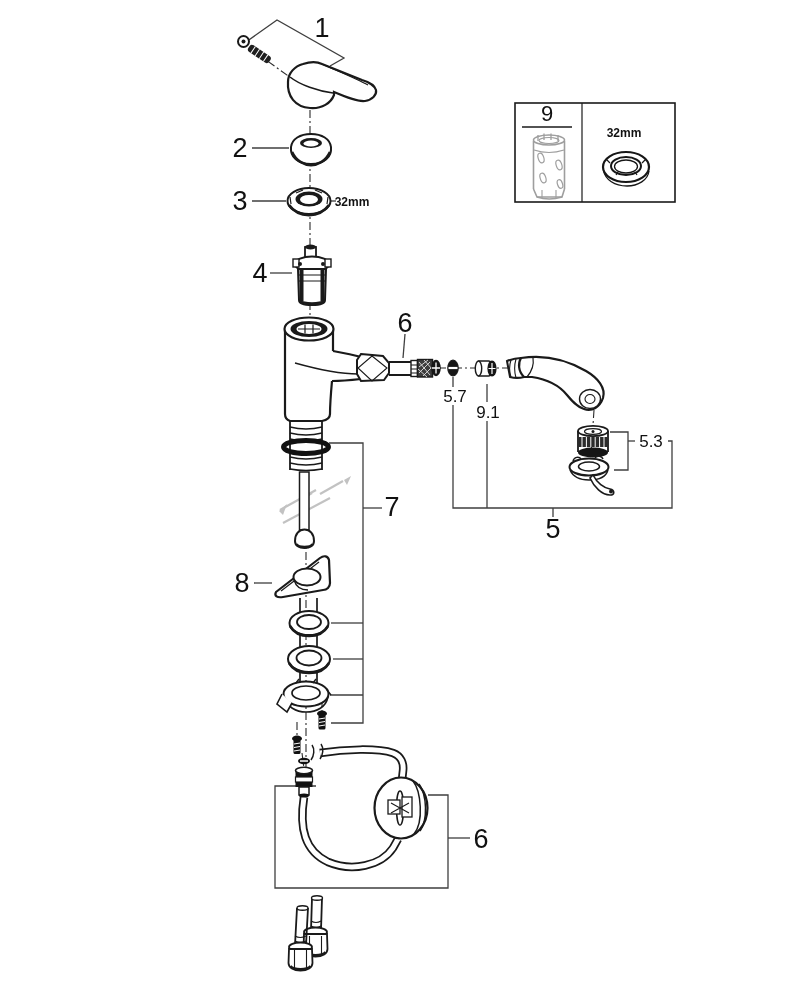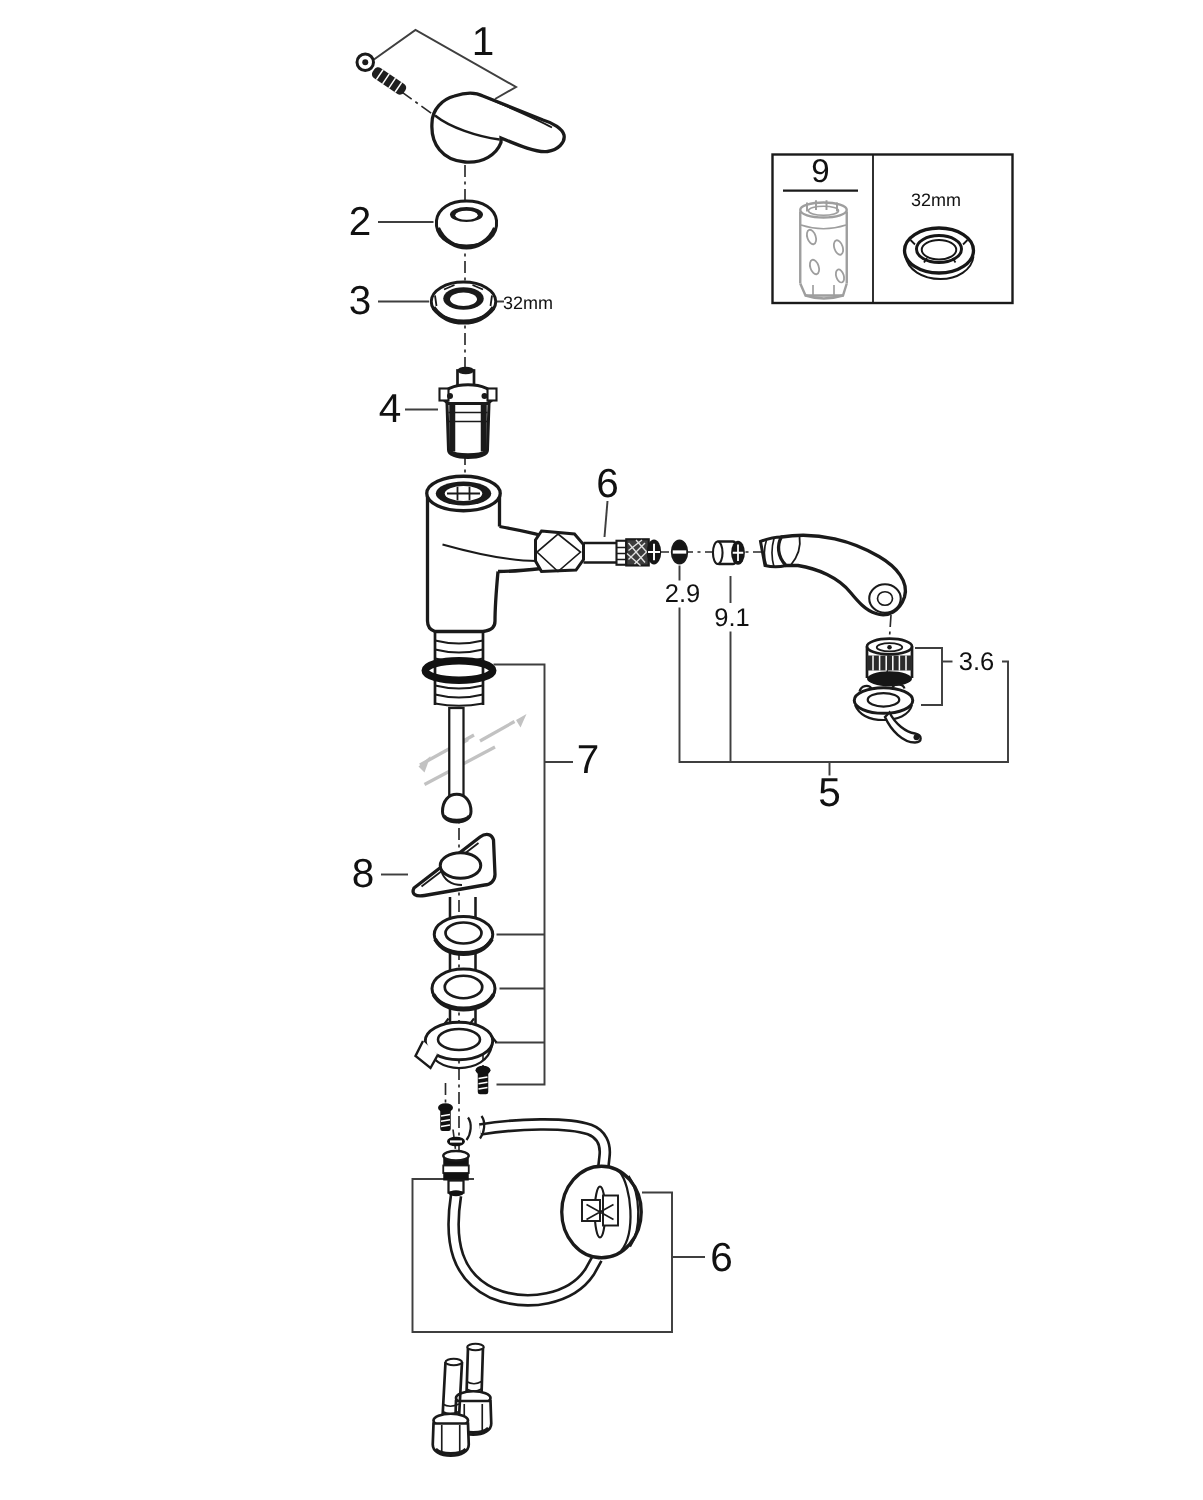--- a/index.html
+++ b/index.html
@@ -4,21 +4,21 @@
 <style>
   html,body{margin:0;padding:0;background:#fff;}
   .canvas{position:relative;width:802px;height:1000px;background:#fff;overflow:hidden;
           font-family:"Liberation Sans", sans-serif;}
   svg{position:absolute;left:0;top:0;}
   .lbl{position:absolute;transform:translate(-50%,-50%);color:#111;white-space:nowrap;
        font-family:"Liberation Sans", sans-serif;line-height:1;}
   .lbl-main{font-size:27px;}
   .lbl-mid{font-size:22px;}
   .lbl-sub{font-size:17px;}
-  .lbl-size{font-size:12px;}
+  .lbl-size{font-size:12px;font-weight:bold;}
 </style>
 </head>
 <body>
 
 <div class="canvas">
 <svg width="802" height="1000" viewBox="0 0 802 1000">
 
   <g stroke="#2a2a2a" stroke-width="1.1" stroke-dasharray="8 3 2 3" fill="none">
     <path d="M 255,52 L 291,78"></path>
     <path d="M 310,110 L 310,320"></path>
@@ -310,20 +310,20 @@
 </svg>
 
   <div class="lbl lbl-main" style="left:322px;top:28px">1</div>
   <div class="lbl lbl-main" style="left:240px;top:148px">2</div>
   <div class="lbl lbl-main" style="left:240px;top:201px">3</div>
   <div class="lbl lbl-size" style="left:352px;top:202px">32mm</div>
   <div class="lbl lbl-main" style="left:260px;top:273px">4</div>
   <div class="lbl lbl-main" style="left:405px;top:323px">6</div>
   <div class="lbl lbl-mid" style="left:547px;top:114px">9</div>
   <div class="lbl lbl-size" style="left:624px;top:133px">32mm</div>
-  <div class="lbl lbl-sub" style="left:455px;top:396px">2.9</div>
+  <div class="lbl lbl-sub" style="left:455px;top:396px">5.7</div>
   <div class="lbl lbl-sub" style="left:488px;top:412px">9.1</div>
-  <div class="lbl lbl-sub" style="left:651px;top:441px">3.6</div>
+  <div class="lbl lbl-sub" style="left:651px;top:441px">5.3</div>
   <div class="lbl lbl-main" style="left:553px;top:529px">5</div>
   <div class="lbl lbl-main" style="left:392px;top:507px">7</div>
   <div class="lbl lbl-main" style="left:242px;top:583px">8</div>
   <div class="lbl lbl-main" style="left:481px;top:839px">6</div>
 </div>
 
 </body></html>

